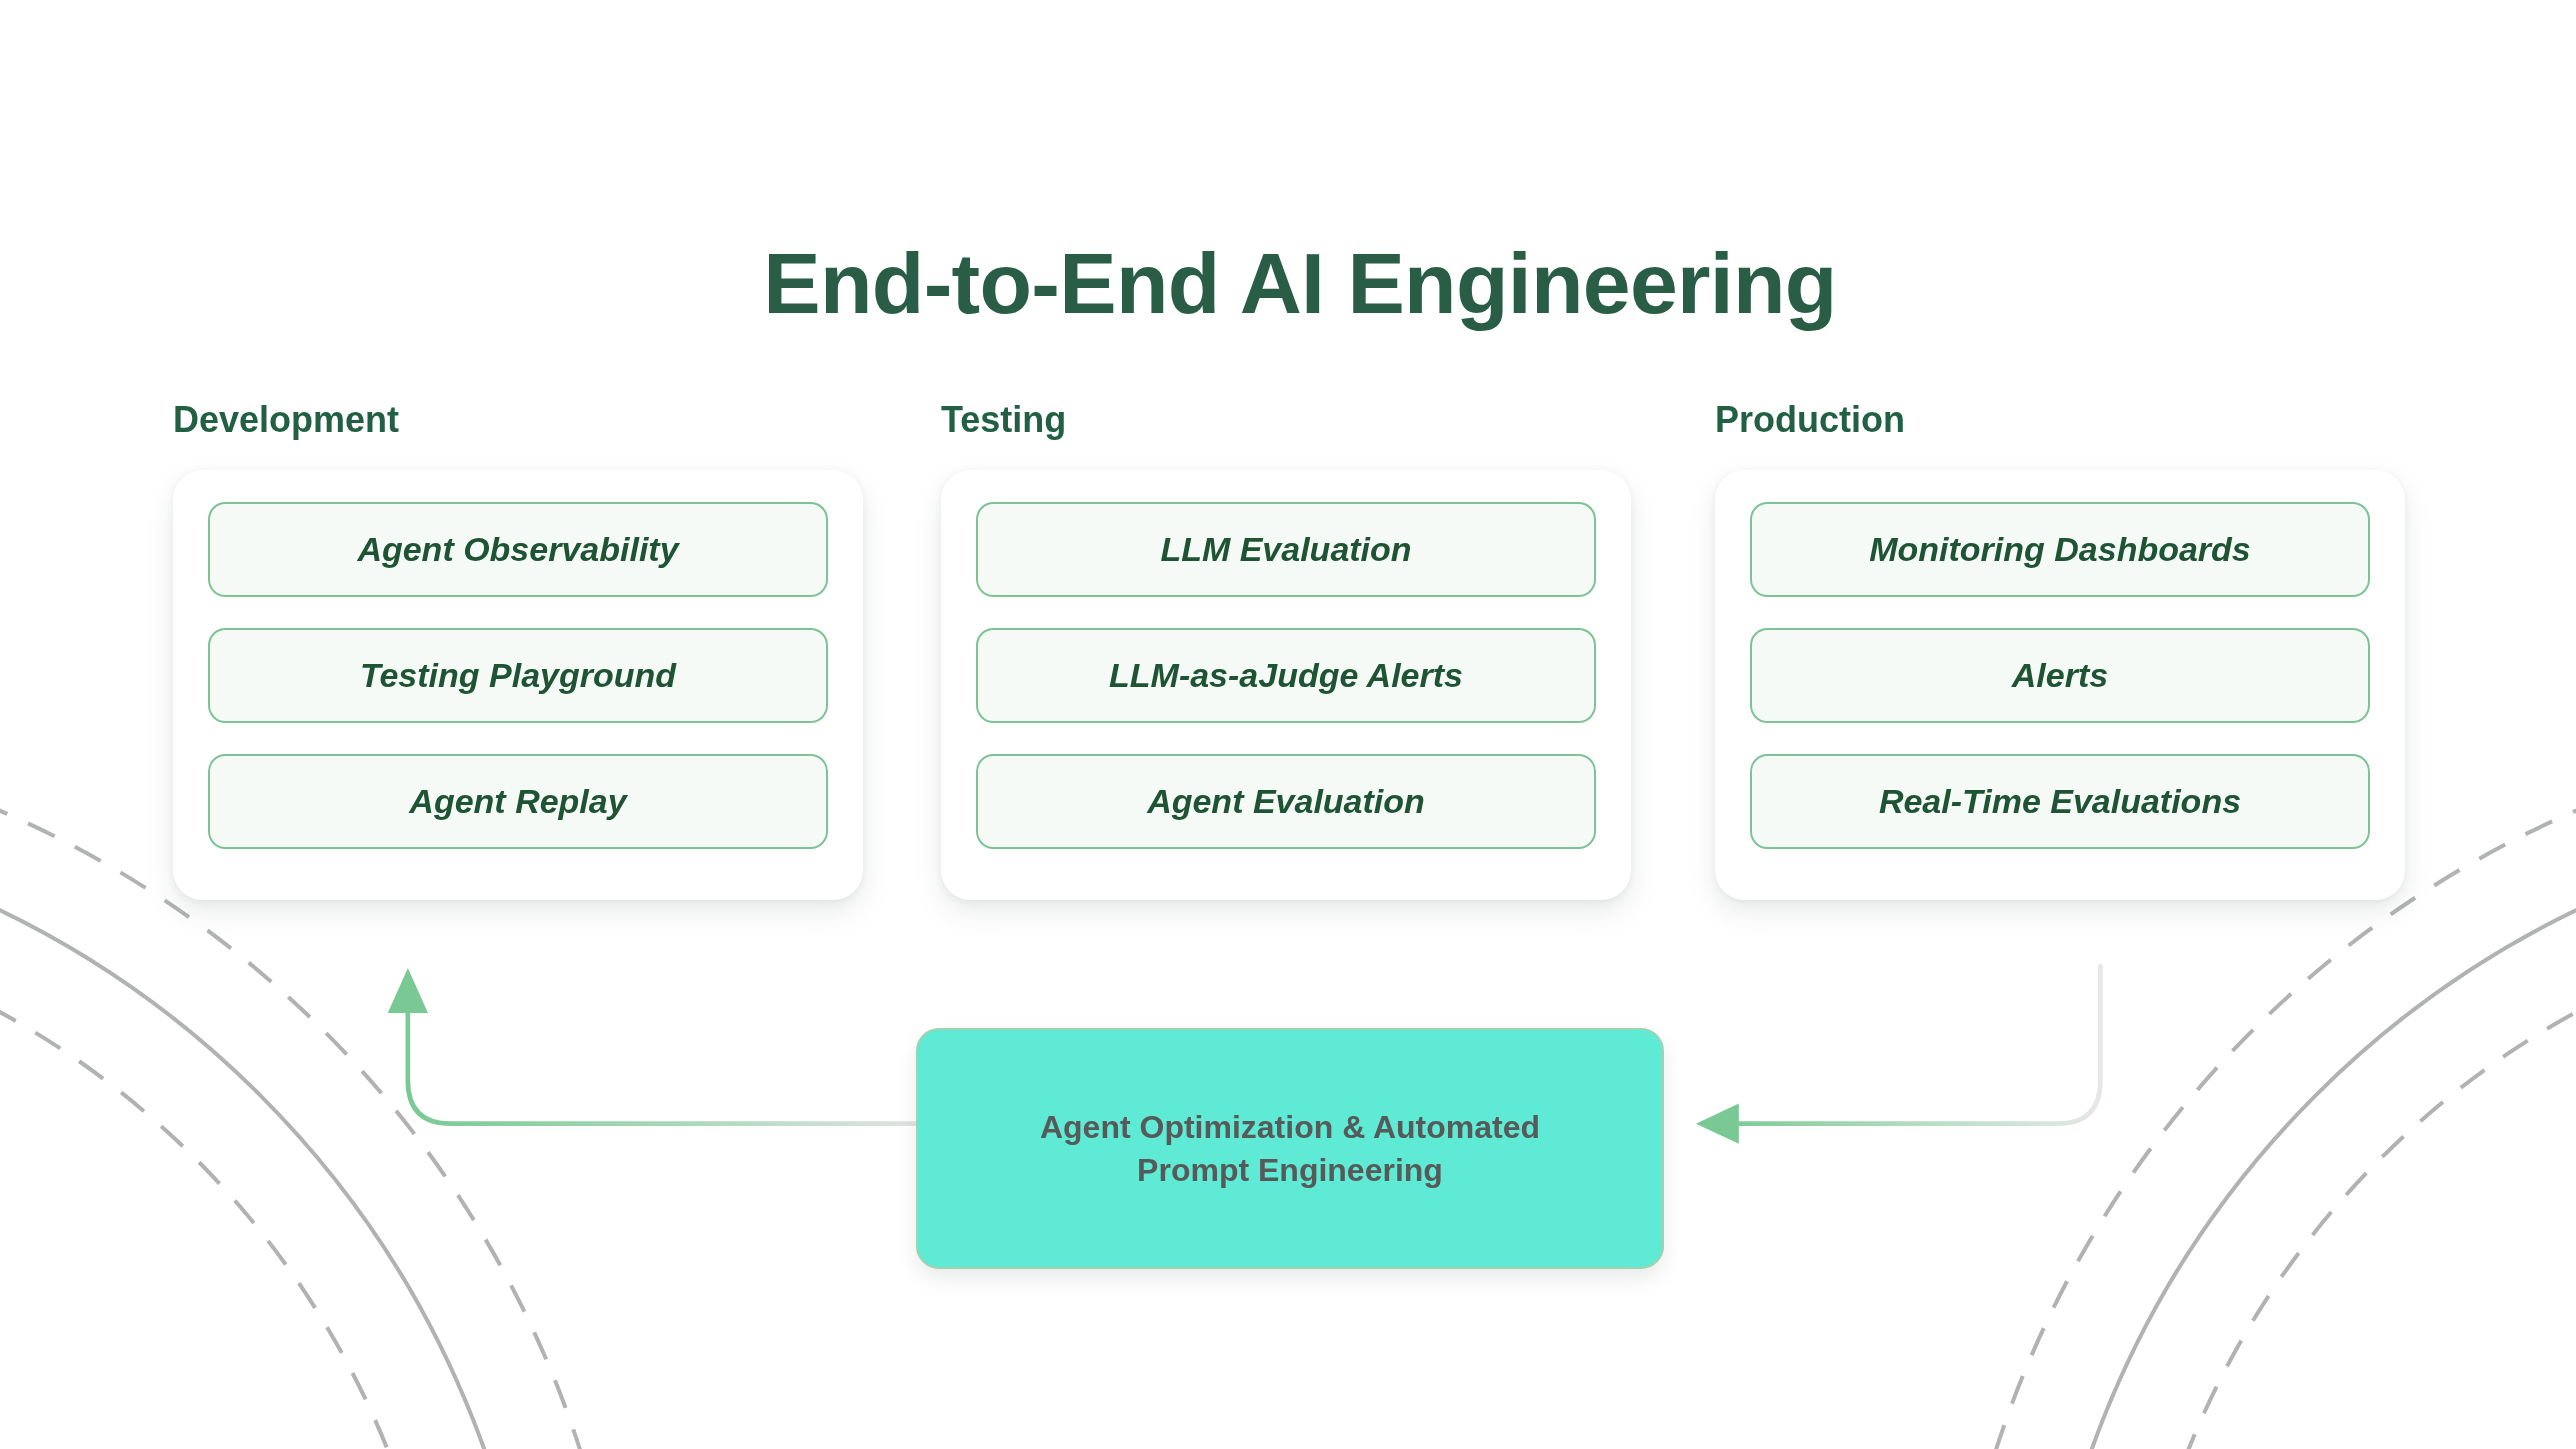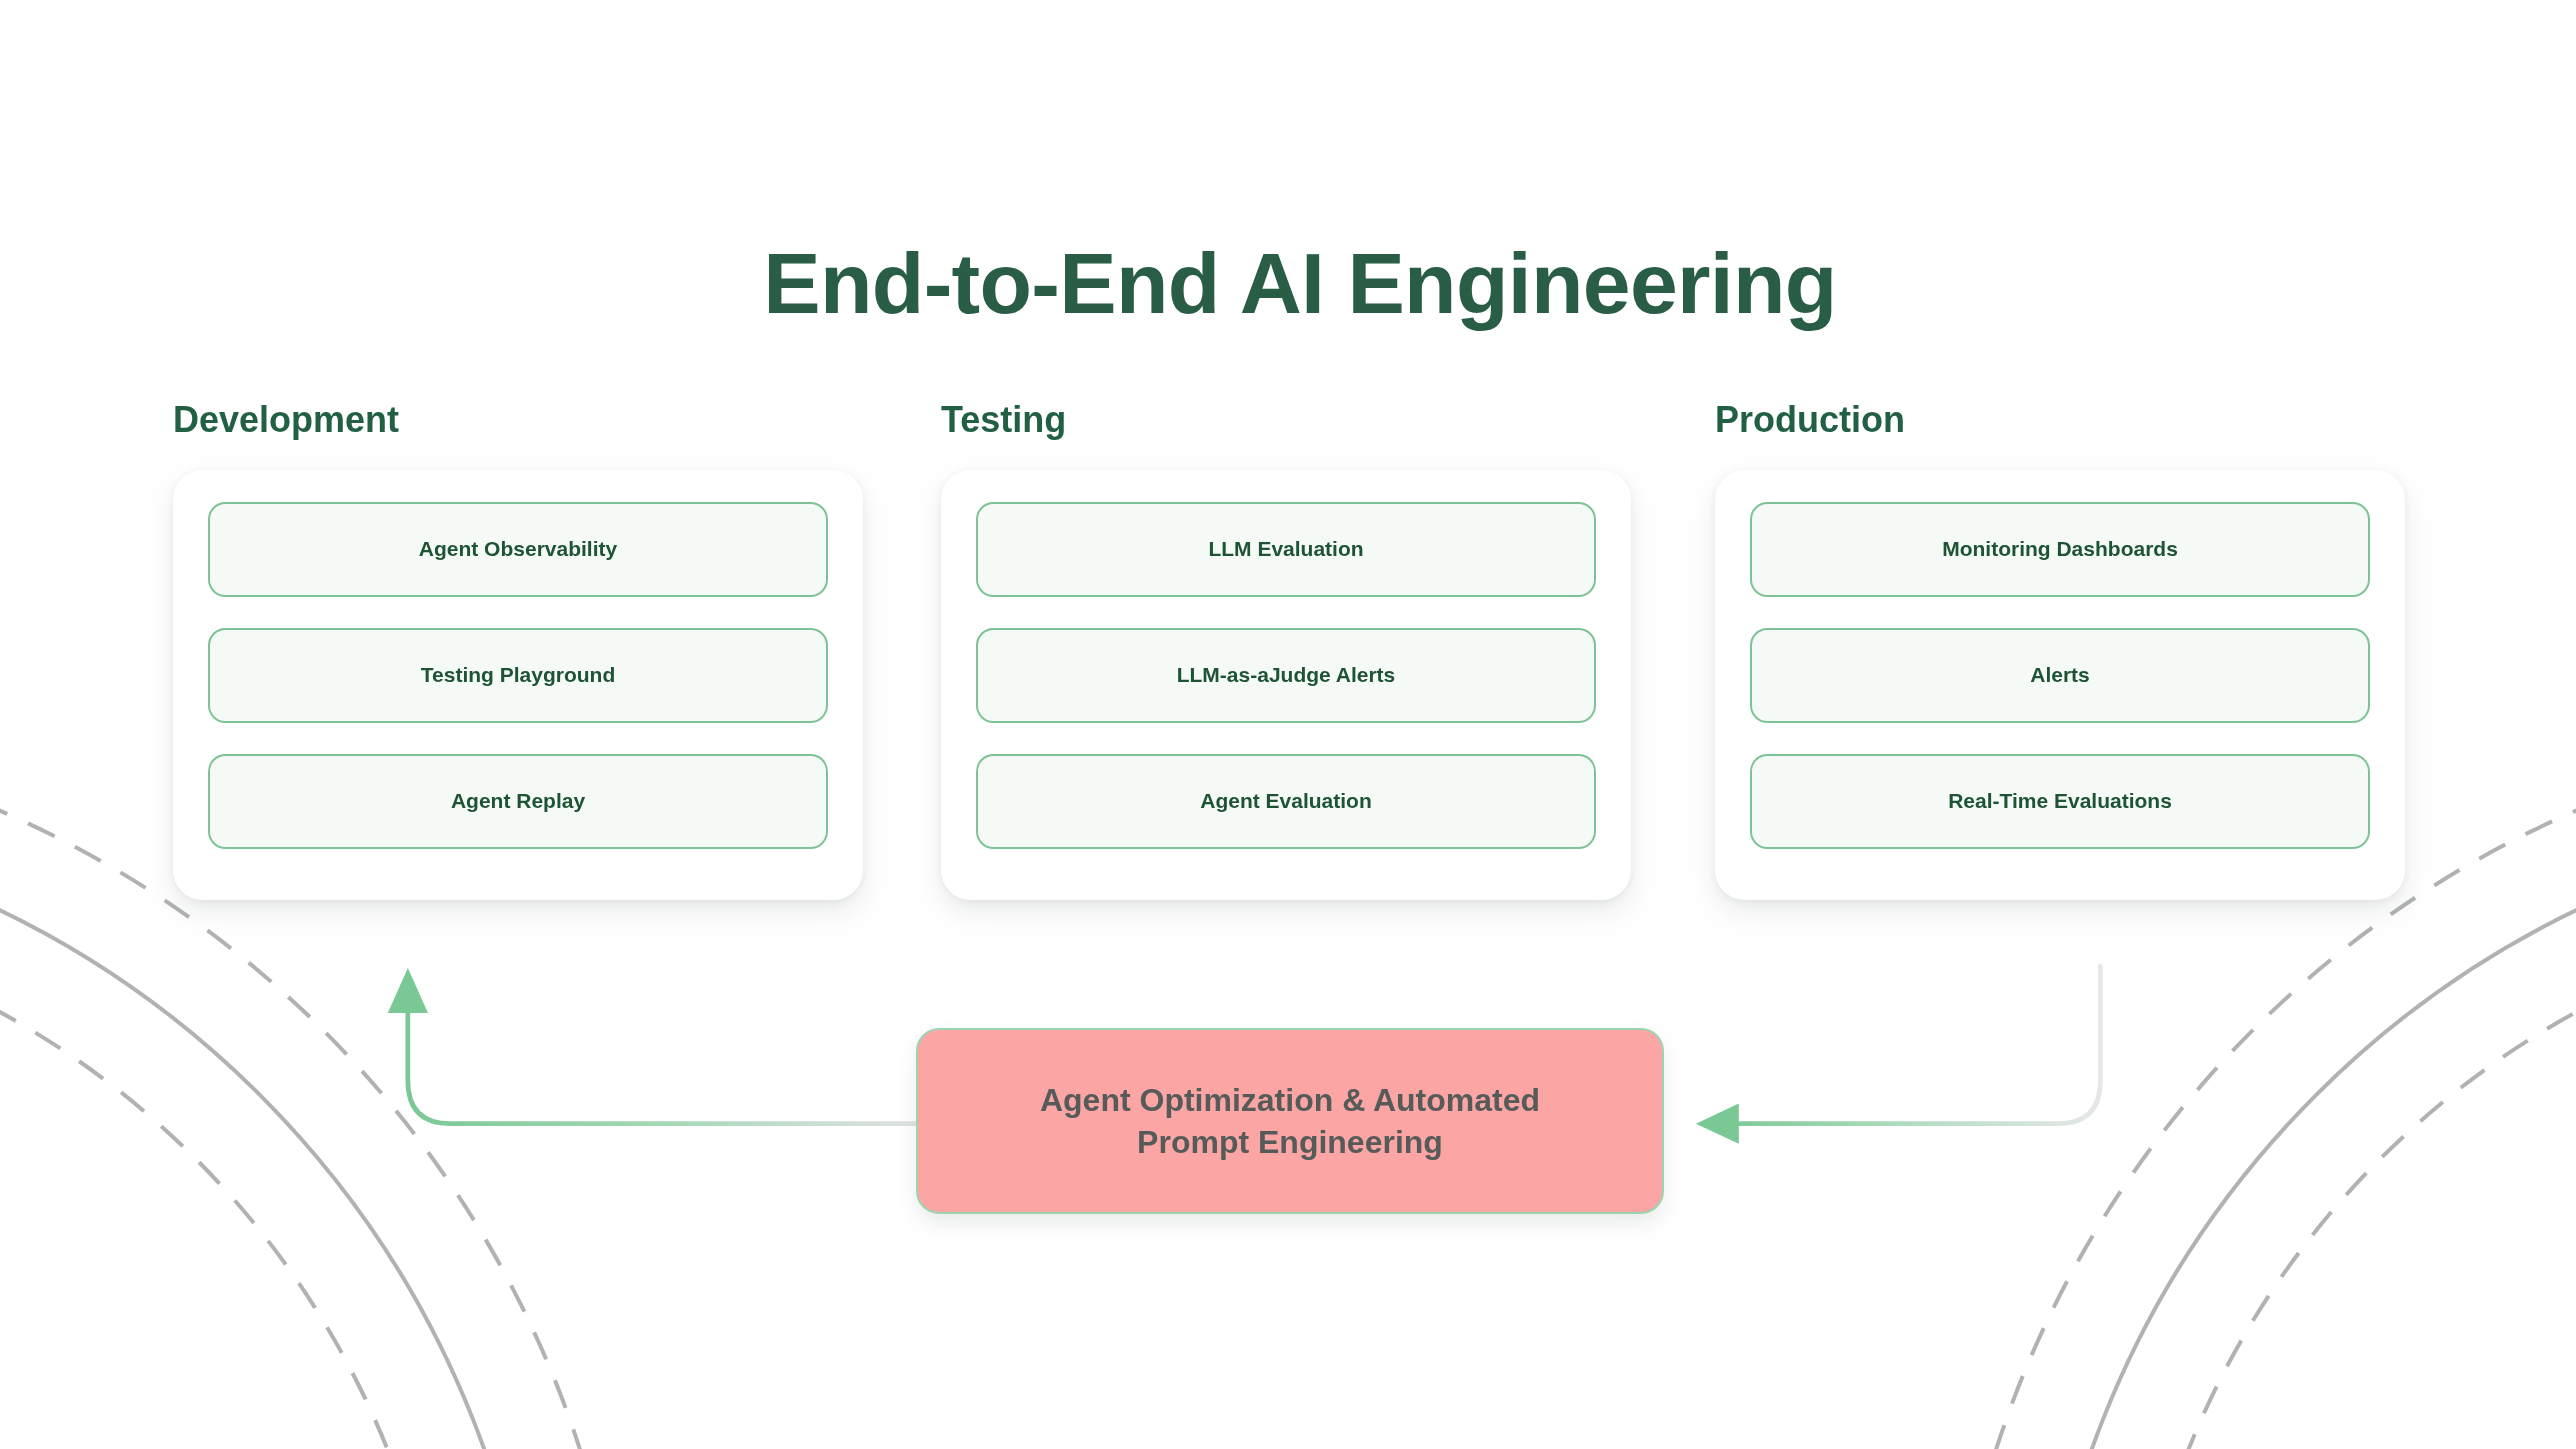--- a/index.html
+++ b/index.html
@@ -55,33 +55,34 @@
     border-radius:17.4px;
     height:95px;
     display:flex;
     align-items:center;
     justify-content:center;
     margin-bottom:31px;
     box-sizing:border-box;
   }
   .pill:last-child{margin-bottom:16px;}
   .pill-label{
-    font-size:21px;
+    font-size:34px;
     font-weight:bold;
     color:#1e5434;
     text-align:center;
     line-height:1.15;
+    font-style:italic;
   }
 
   
   .center-box{
     position:absolute;
     left:916px;top:1028px;
-    width:748px;height:186px;
-    background:#fca5a5;
+    width:748px;height:241px;
+    background:#5eead4;
     border:2px solid #9dd3ae;
     border-radius:23px;
     box-shadow:0 9.4px 20px rgba(120,135,125,0.16);
     display:flex;align-items:center;justify-content:center;
     box-sizing:border-box;
   }
   .center-label{
     font-size:32px;
     font-weight:bold;
     color:#565b59;

